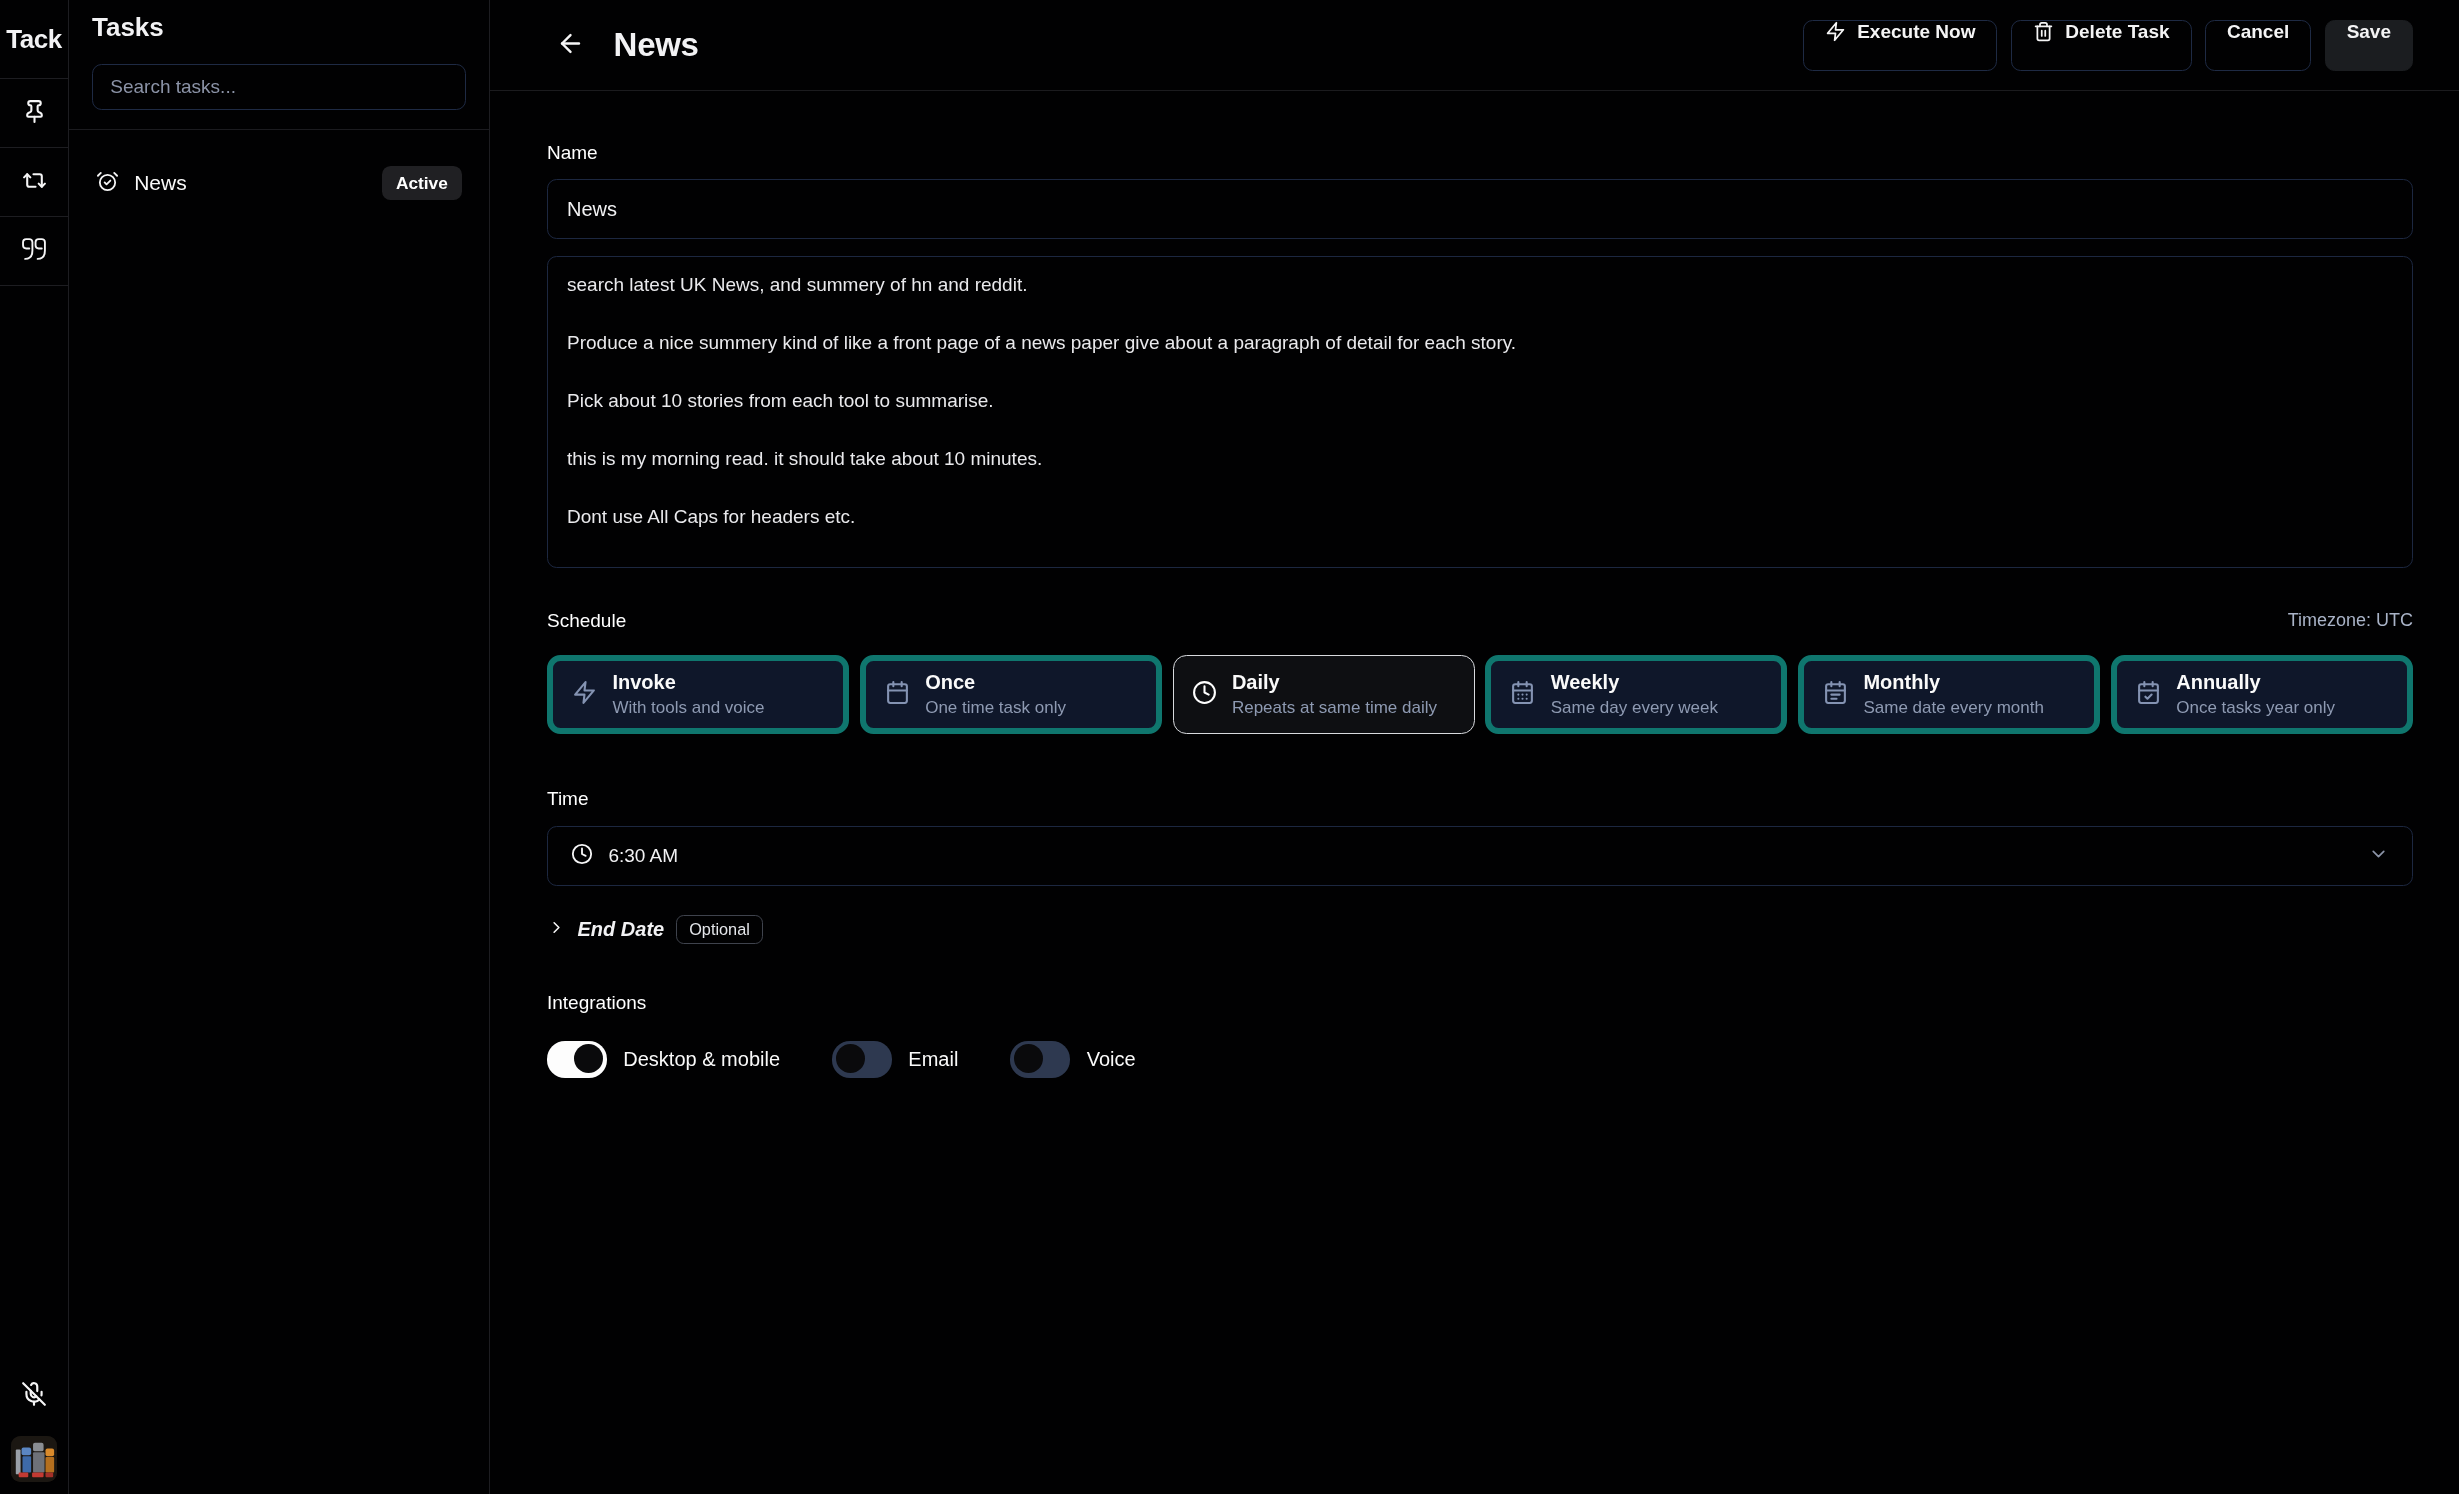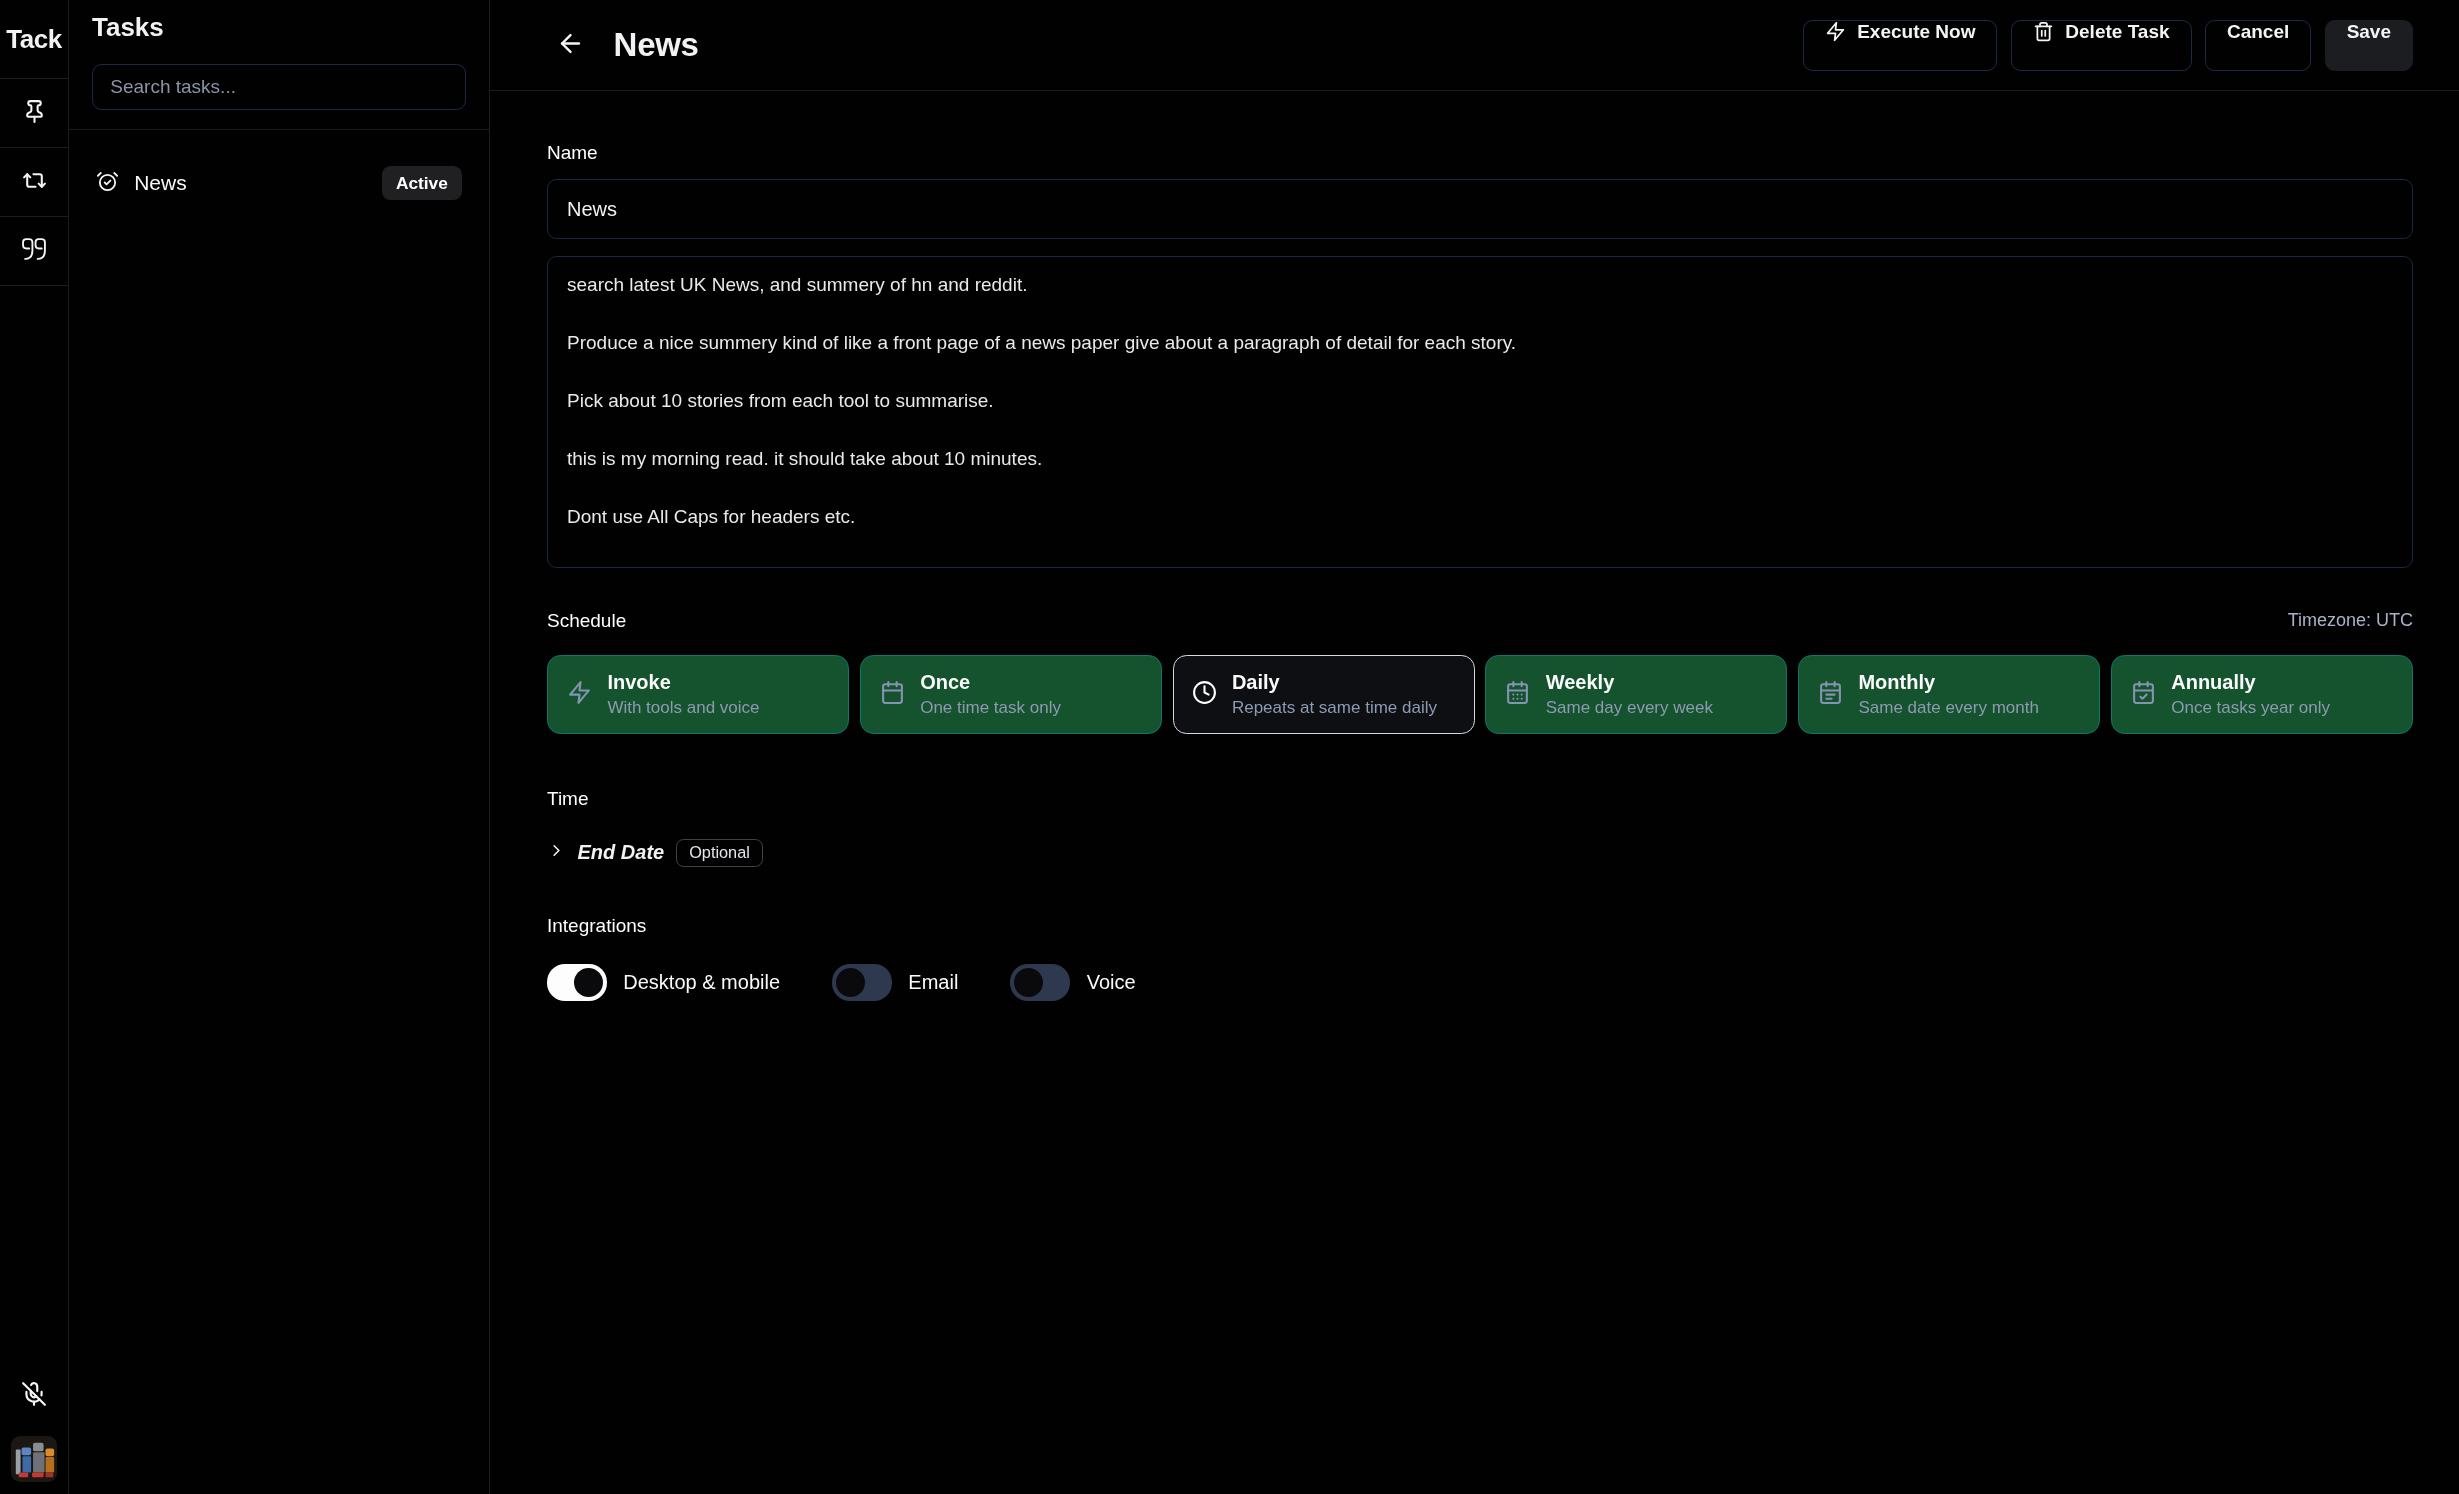--- a/index.html
+++ b/index.html
@@ -48,21 +48,21 @@
   .input-box { width:100%; height:60px; background:transparent; border:1px solid #1c2740; border-radius:9.6px;
                color:#f2f2f4; font-size:20px; padding:0 19px; outline:none; font-family:inherit; margin-top:15.4px; }
   .instructions-label { margin-top:31px; }
   .textarea-box { display:block; width:100%; height:312px; background:transparent; border:1px solid #1c2740; border-radius:9.6px;
                   color:#e9e9ec; font-size:19px; line-height:29px; padding:13.4px 19px; outline:none; resize:none;
                   font-family:inherit; overflow:hidden; white-space:pre-wrap; margin-top:16.3px; }
 
   .schedule-row { display:flex; align-items:center; justify-content:space-between; margin-top:42px; }
   .timezone { font-size:18px; color:#a9b3c7; }
   .cards { display:grid; grid-template-columns:repeat(6,1fr); gap:10.6px; margin-top:23px; }
-  .card { height:79px; border:1px solid #0f766e; border-radius:13.4px; background:#14532d; display:flex; align-items:center;
+  .card { height:79px; border:6px solid #0f766e; border-radius:13.4px; background:#0f172a; display:flex; align-items:center;
           gap:15.4px; padding:0 9.6px 0 19px; cursor:pointer; }
   .card.selected { border:1.9px solid #d8dade; background:#0e0f12; padding-left:18px; }
   .card .cicon { stroke:#8493b2; }
   .card.selected .cicon { stroke:#fff; }
   .card-text { display:flex; flex-direction:column; gap:3.8px; }
   .card-title { font-size:20px; font-weight:600; color:#fafafa; }
   .card-sub { font-size:17px; color:#8e9ab2; }
 
   .time-label { margin-top:54px; }
   .select-box { position:relative; margin-top:16.3px; height:60px; border:1px solid #1c2740; border-radius:9.6px;
@@ -323,20 +323,34 @@
               </svg>
           </span>
           <span class="card-text">
             <span class="card-title">Annually</span>
             <span class="card-sub">Once tasks year only</span>
           </span>
         </div>
       </div>
 
       <div class="field-label time-label">Time</div>
+      <div class="select-box">
+        <span>
+          <svg class="ic" width="22" height="22" viewBox="0 0 24 24">
+              <circle cx="12" cy="12" r="10"></circle>
+              <path d="M12 6v6l4 2"></path>
+            </svg>
+        </span>
+        <span class="select-value">6:30 AM</span>
+        <span class="select-chevron">
+          <svg class="ic" width="21" height="21" viewBox="0 0 24 24" style="stroke:#8b93a7">
+              <path d="m6 9 6 6 6-6"></path>
+            </svg>
+        </span>
+      </div>
 
       <div class="enddate-row">
         <span>
           <svg class="ic" width="19" height="19" viewBox="0 0 24 24">
               <path d="m9 18 6-6-6-6"></path>
             </svg>
         </span>
         <span class="enddate-label">End Date</span>
         <span class="badge-optional">Optional</span>
       </div>

